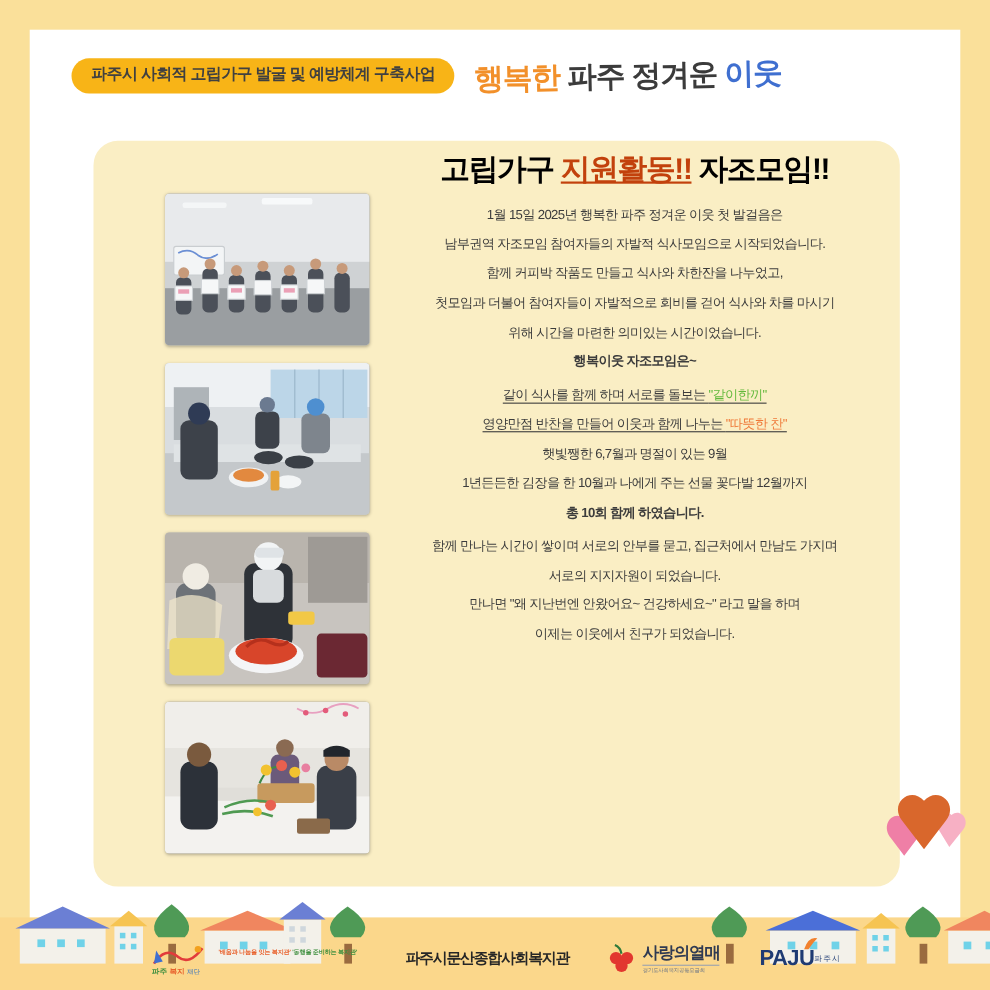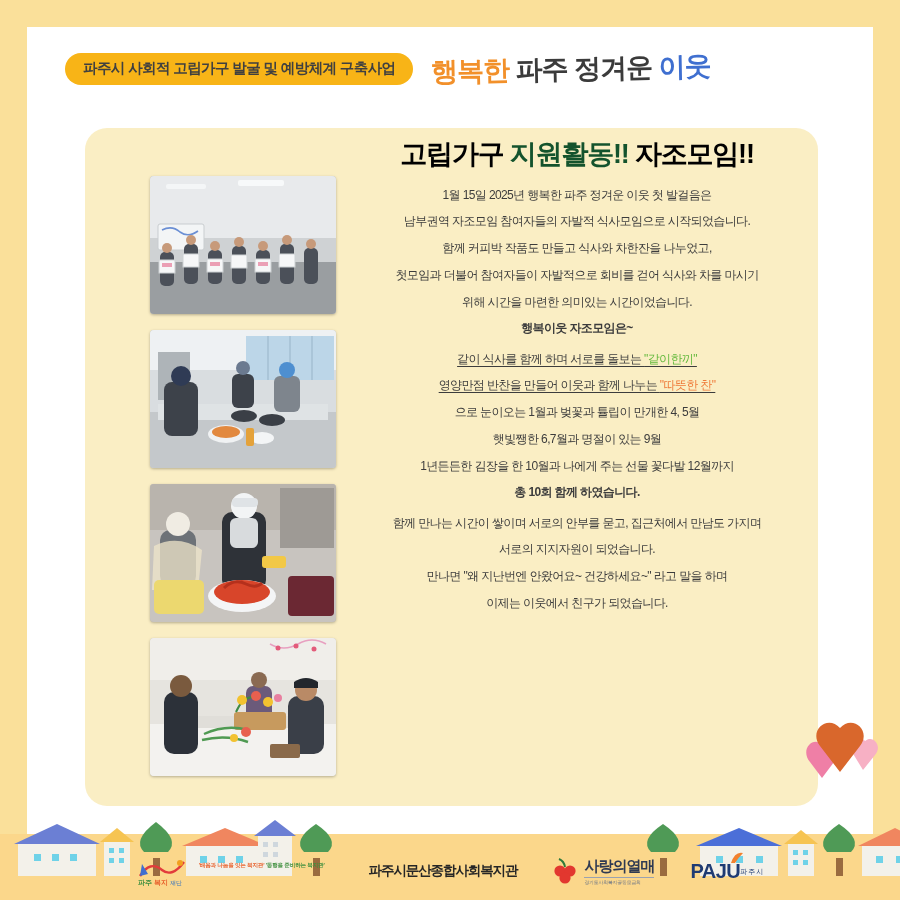--- a/index.html
+++ b/index.html
@@ -107,21 +107,21 @@
     color: #3a3a3a;
   }
   .main-title {
     font-size: 27px;
     font-weight: bold;
     letter-spacing: -1.2px;
     line-height: 1.25;
     margin-bottom: 14px;
     white-space: nowrap;
   }
-  .title-green { color: #14532d; }
+  .title-green { color: #c2410c; text-decoration: underline; }
   .title-dark  { color: #000000; }
 
   .body-line {
     font-size: 12px;
     line-height: 1.52;
     letter-spacing: -0.62px;
     margin: 0 0 8.5px 0;
     white-space: nowrap;
     color: #3c3c3c;
   }
@@ -400,21 +400,20 @@
     <p class="body-line">위해 시간을 마련한 의미있는 시간이었습니다.</p>
     <p class="body-line gap-after">행복이웃 자조모임은~</p>
 
     <p class="body-line underline">
       <span>같이 식사를 함께 하며 서로를 돌보는 </span><span class="hl-green">"같이한끼"</span>
     </p>
     <p class="body-line underline">
       <span>영양만점 반찬을 만들어 이웃과 함께 나누는 </span><span class="hl-orange">"따뜻한 찬"</span>
     </p>
 
-    <p class="body-line">으로 눈이오는 1월과 벚꽃과 튤립이 만개한 4, 5월</p>
     <p class="body-line">햇빛쨍한 6,7월과 명절이 있는 9월</p>
     <p class="body-line">1년든든한 김장을 한 10월과 나에게 주는 선물 꽃다발 12월까지</p>
     <p class="body-line gap-after">총 10회 함께 하였습니다.</p>
     <p class="body-line">함께 만나는 시간이 쌓이며 서로의 안부를 묻고, 집근처에서 만남도 가지며</p>
     <p class="body-line">서로의 지지자원이 되었습니다.</p>
     <p class="body-line">만나면 "왜 지난번엔 안왔어요~ 건강하세요~" 라고 말을 하며</p>
     <p class="body-line">이제는 이웃에서 친구가 되었습니다.</p>
   </div>
 
   <div class="hearts">

